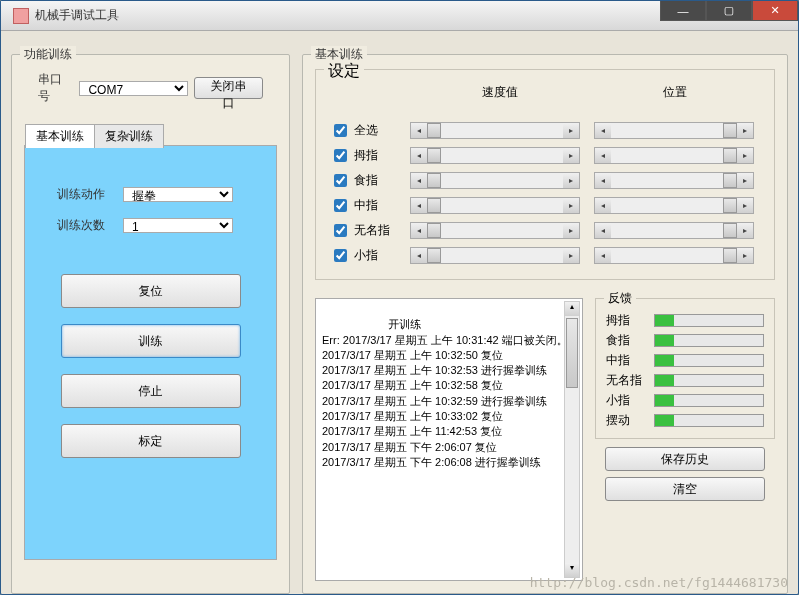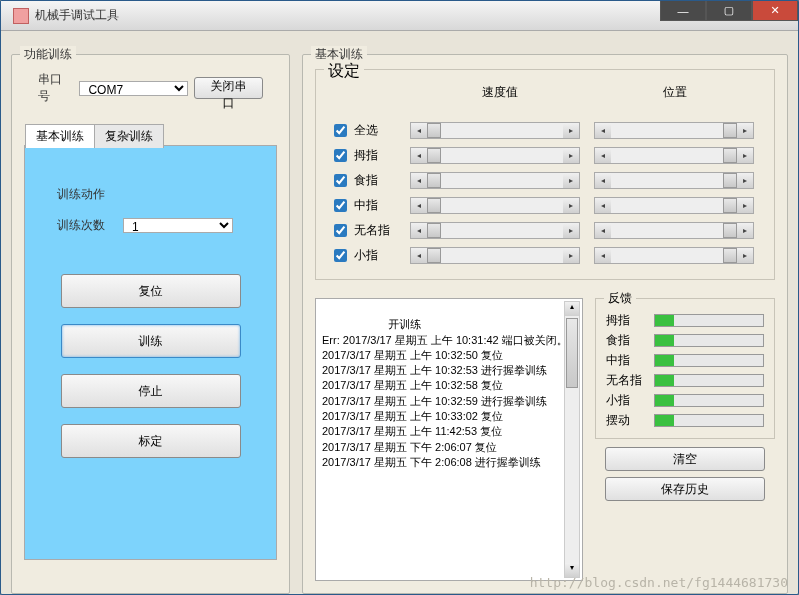--- a/index.html
+++ b/index.html
@@ -88,20 +88,21 @@
 
       <div style="height:22px"></div>
       <div class="tabs">
         <div class="tabstrip">
           <div class="tab active">基本训练</div>
           <div class="tab">复杂训练</div>
         </div>
         <div class="tabbody">
           <div class="row" style="margin-top:10px">
             <span class="label" style="width:60px">训练动作</span>
+            <select class="combo"><option>握拳</option></select>
           </div>
           <div class="row" style="margin-top:14px">
             <span class="label" style="width:60px">训练次数</span>
             <select class="combo"><option>1</option></select>
           </div>
           <button class="btn btn-lg" style="margin-top:40px">复位</button>
           <button class="btn btn-lg btn-train">训练</button>
           <button class="btn btn-lg">停止</button>
           <button class="btn btn-lg">标定</button>
         </div>
@@ -296,22 +297,22 @@
                 </div>
                 <div class="fbrow">
                   <div class="fl">摆动</div>
                   <div class="pbar">
                     <div class="fill"></div>
                   </div>
                 </div>
               </div>
           </div>
           <div class="rbtns">
+            <button class="btn">保存历史</button>
             <button class="btn">清空</button>
-            <button class="btn">保存历史</button>
           </div>
         </div>
       </div>
     </div>
 
     <div class="watermark">http://blog.csdn.net/fg1444681730</div>
   </div>
 </div>
 
 </body></html>

